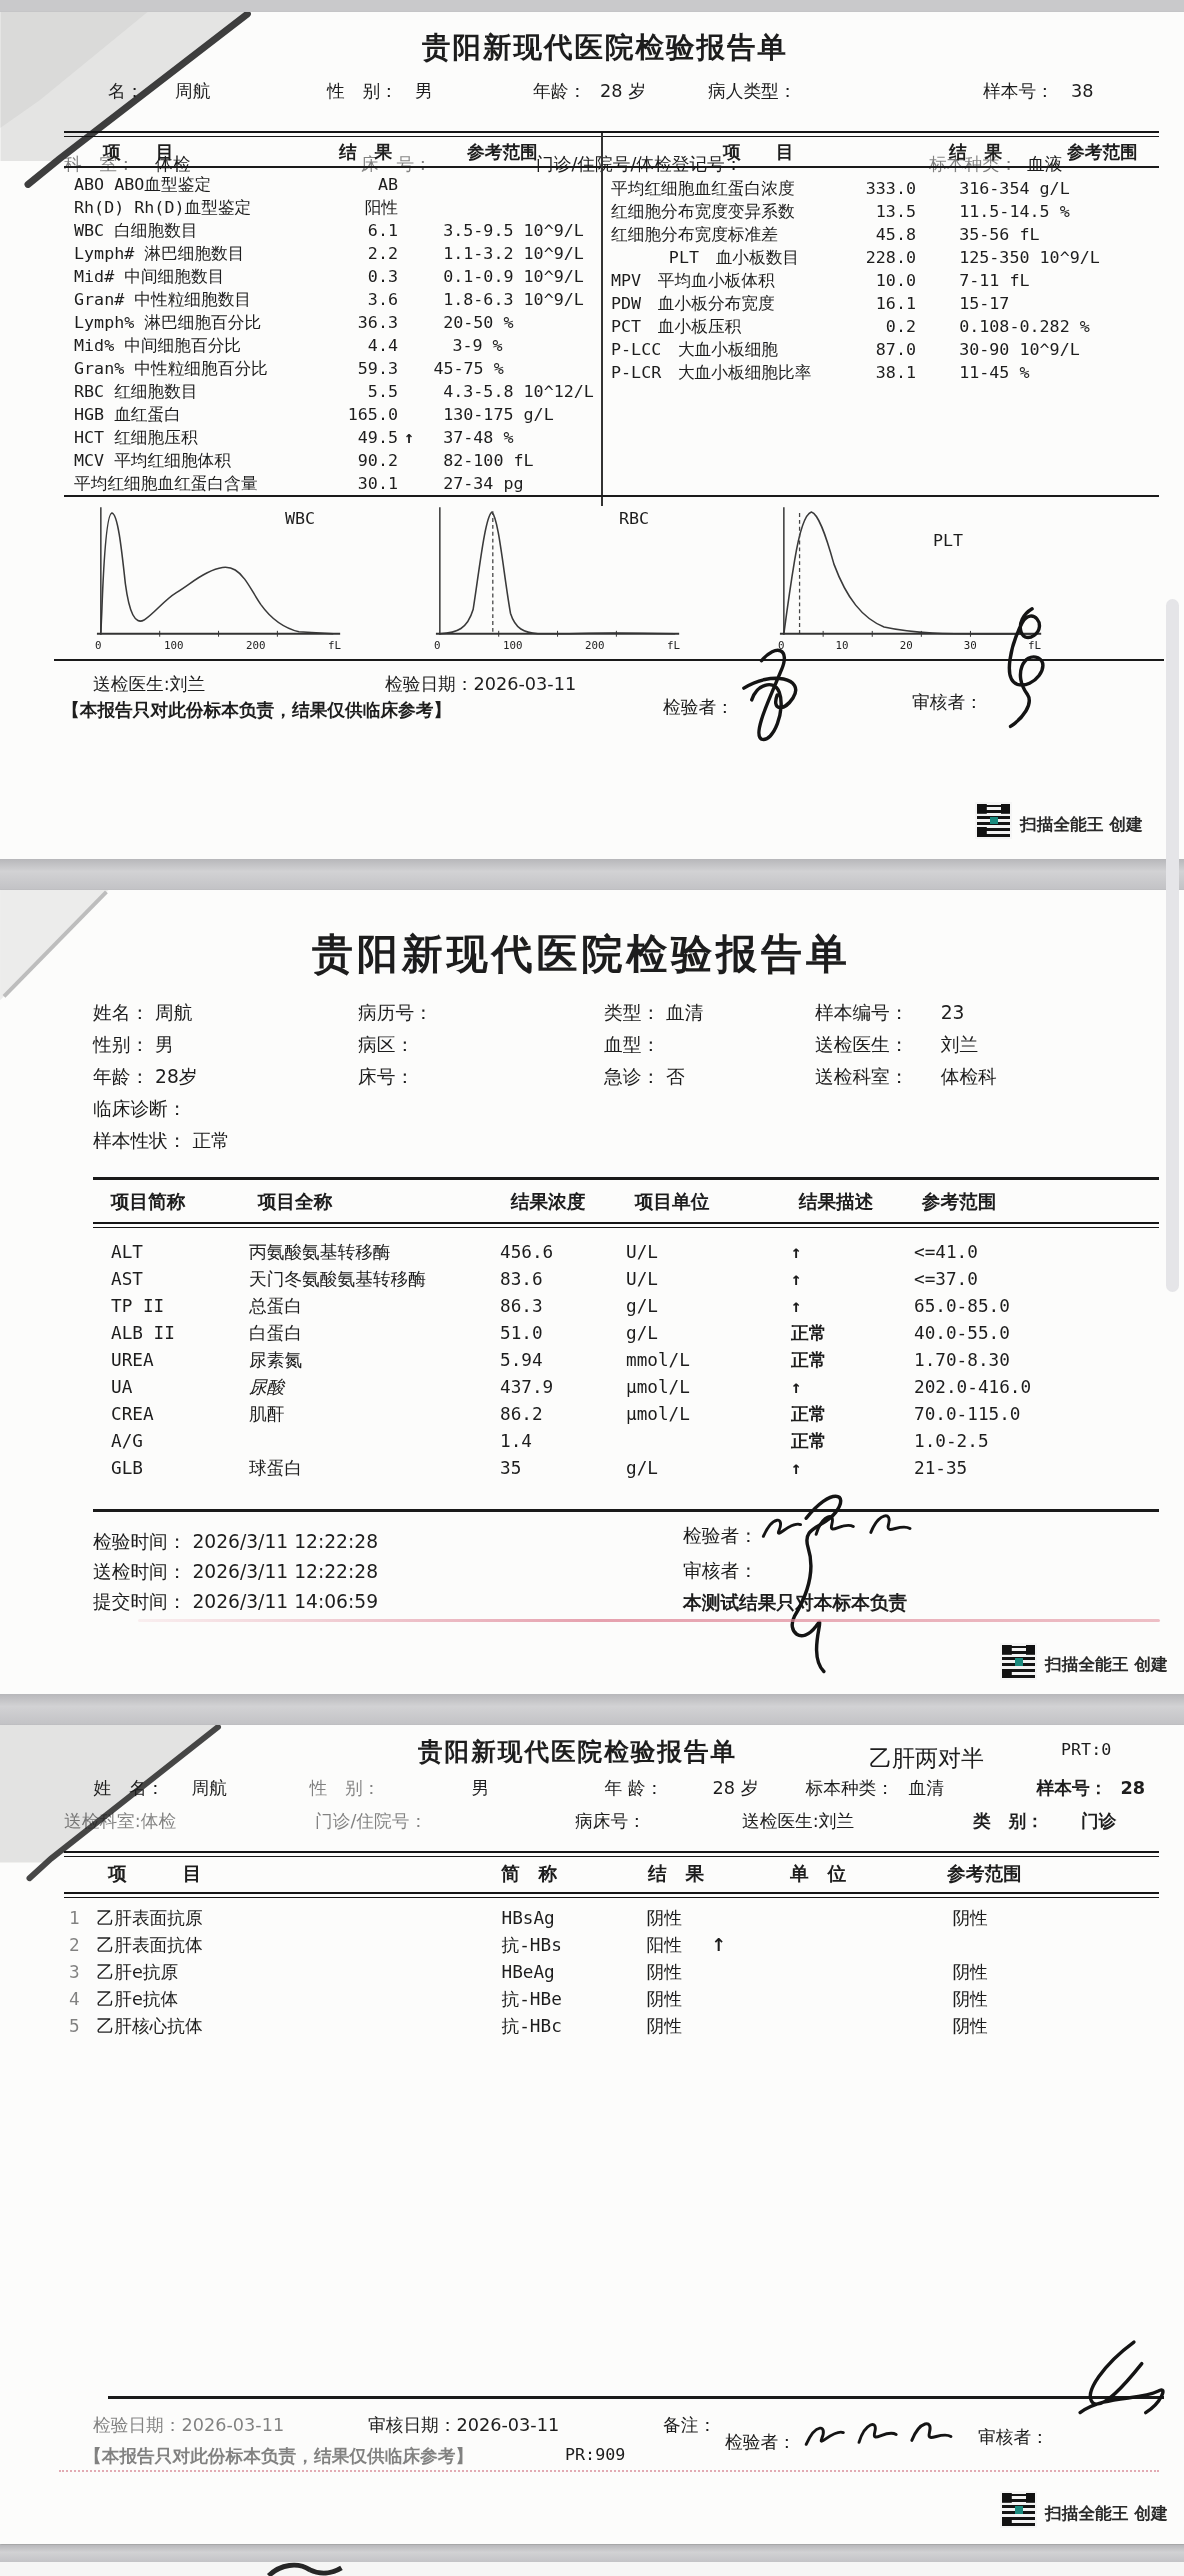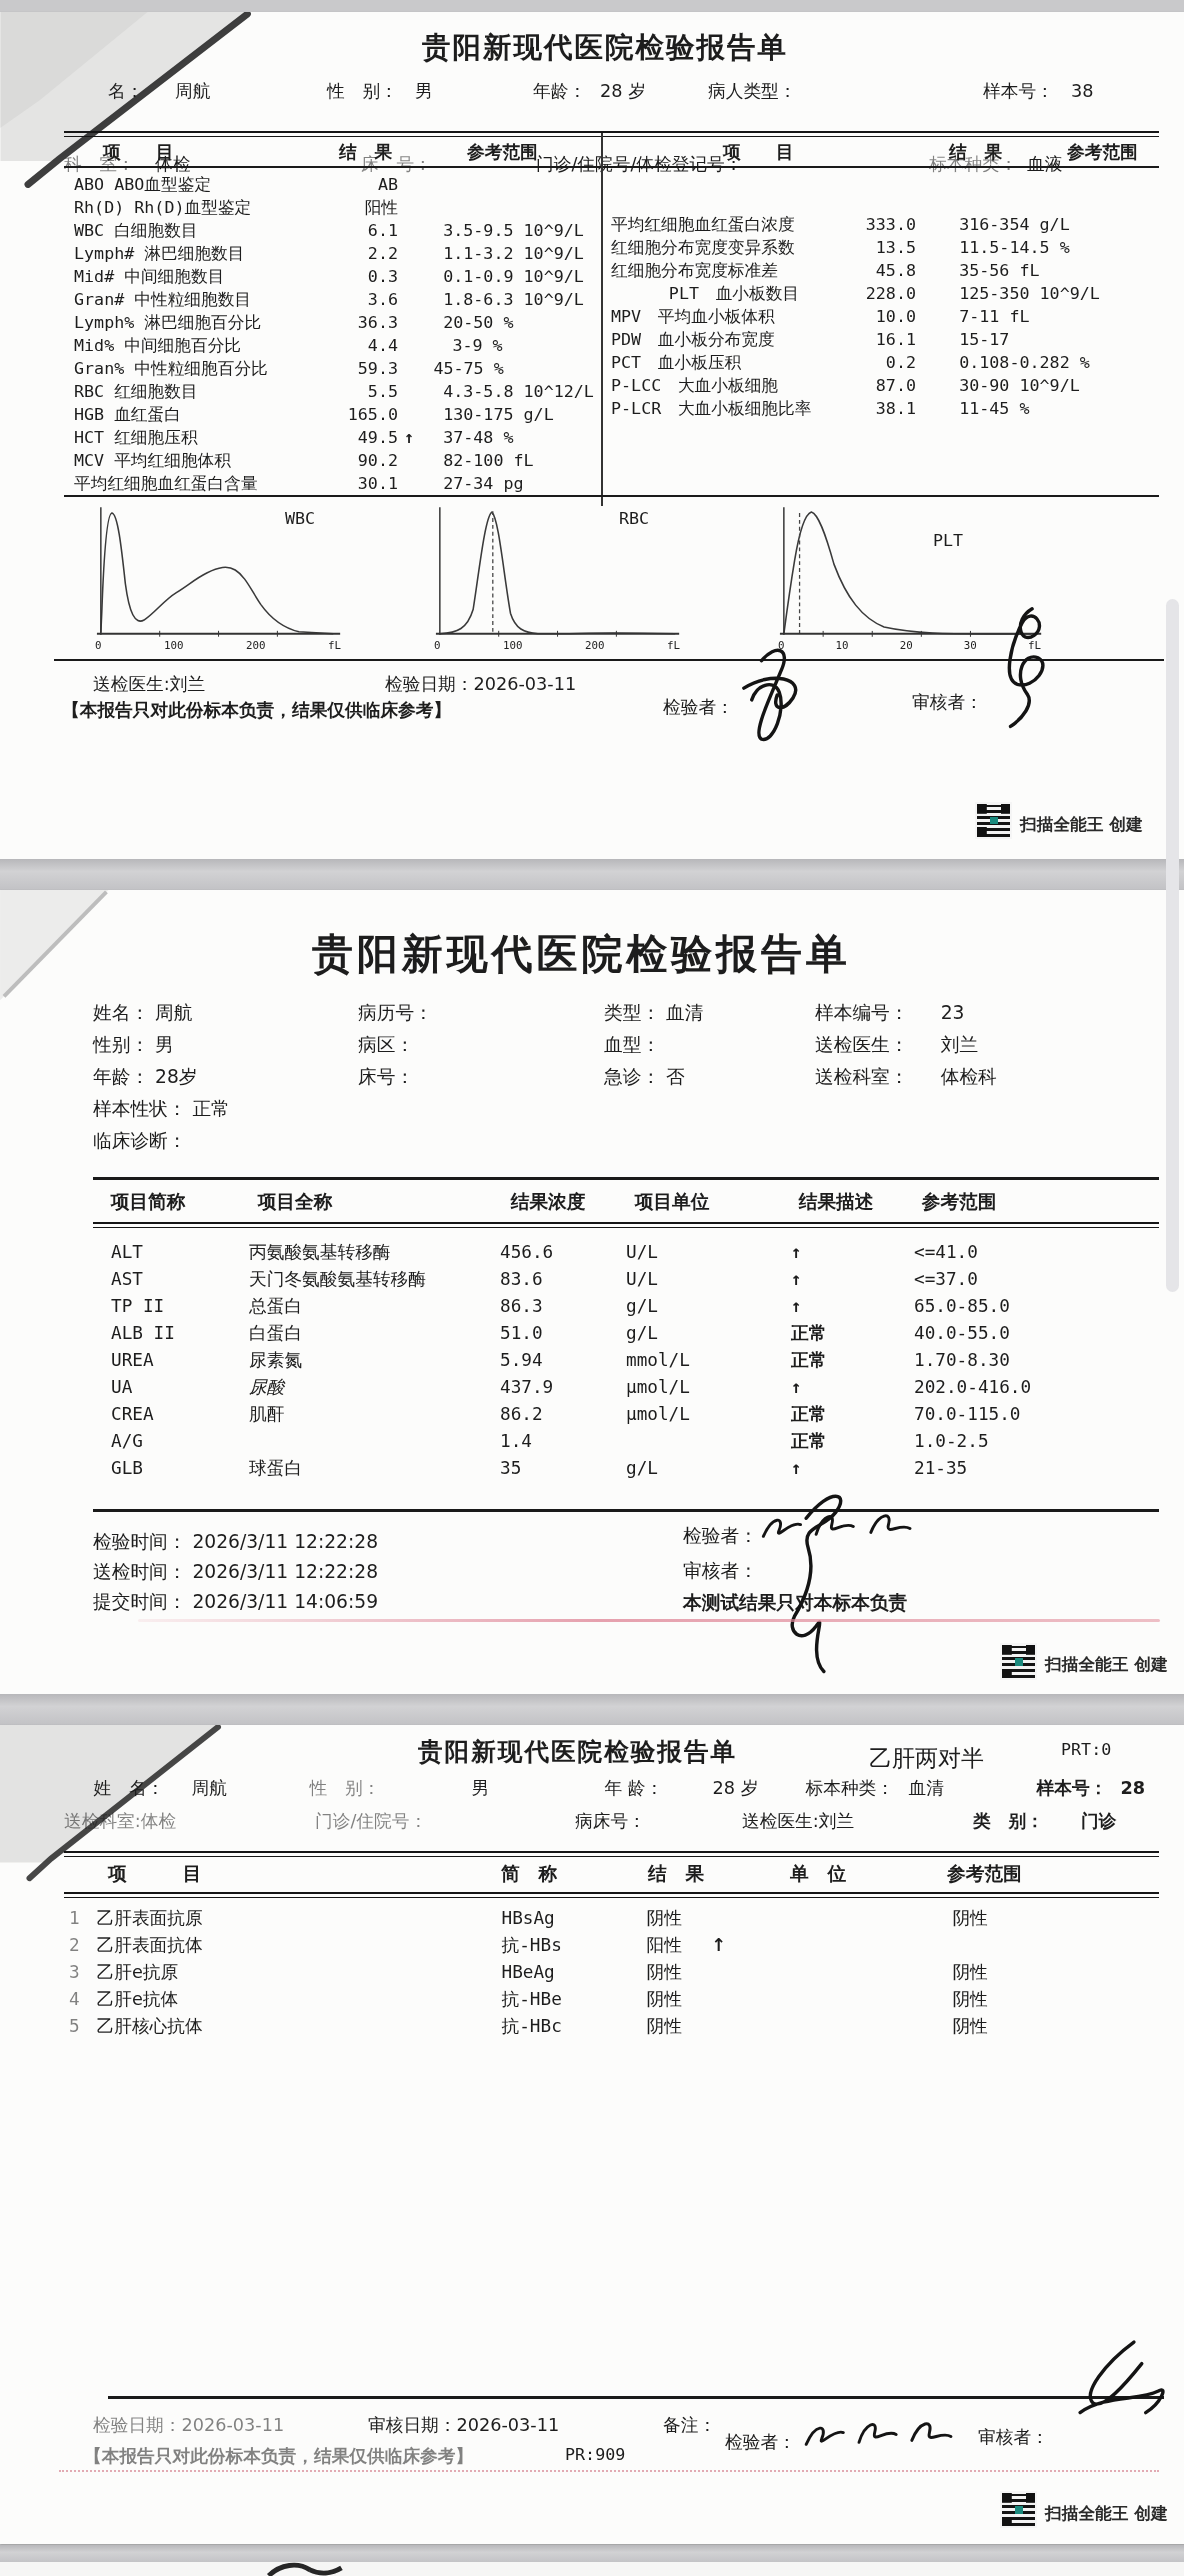--- a/index.html
+++ b/index.html
@@ -179,21 +179,21 @@
         </div>
 
         <div class="row" style="height:23px;">
           <span class="cell" style="width:257px;">平均红细胞血红蛋白含量</span>
           <span class="cell r" style="width:67px;">30.1</span>
           <span class="cell flag"></span>
           <span class="cell" style="margin-left:13.8px;">27-34 pg</span>
         </div>
       </div>
 
-    <div class="abs mono" style="left:611px;top:165px;font-size:16.7px;margin-top:36px;">
+    <div class="abs mono" style="left:611px;top:165px;font-size:16.7px;">
 
         <div class="row" style="height:23px;">
           <span class="cell" style="width:246px;">平均红细胞血红蛋白浓度</span>
           <span class="cell r" style="width:59px;">333.0</span>
           <span class="cell flag"></span>
           <span class="cell" style="margin-left:11.8px;">316-354 g/L</span>
         </div>
 
         <div class="row" style="height:23px;">
           <span class="cell" style="width:246px;">红细胞分布宽度变异系数</span>
@@ -356,24 +356,24 @@
         <span class="cell" style="padding-left:17.7px;">刘兰</span>
       </div>
       <div class="row" style="height:32px;">
         <span class="cell" style="width:265px;">年龄：  28岁</span>
         <span class="cell" style="width:246px;">床号：</span>
         <span class="cell" style="width:211px;">急诊：  否</span>
         <span class="cell" style="width:108px;">送检科室：</span>
         <span class="cell" style="padding-left:17.7px;">体检科</span>
       </div>
       <div class="row" style="height:32px;">
+          <span class="cell">临床诊断：</span>
+        </div>
+      <div class="row" style="height:32px;">
           <span class="cell">样本性状：  正常</span>
-        </div>
-      <div class="row" style="height:32px;">
-          <span class="cell">临床诊断：</span>
         </div>
     </div>
 
     <div class="rule" style="left:93px;top:287px;width:1066px;height:3.4px;"></div>
 
     <div class="abs" style="left:93px;top:299px;width:1066px;font-size:18.7px;font-weight:bold;">
       <div class="row">
         <span class="cell" style="width:147px;padding-left:17.7px;">项目简称</span>
         <span class="cell" style="width:253px;">项目全称</span>
         <span class="cell" style="width:124px;">结果浓度</span>

